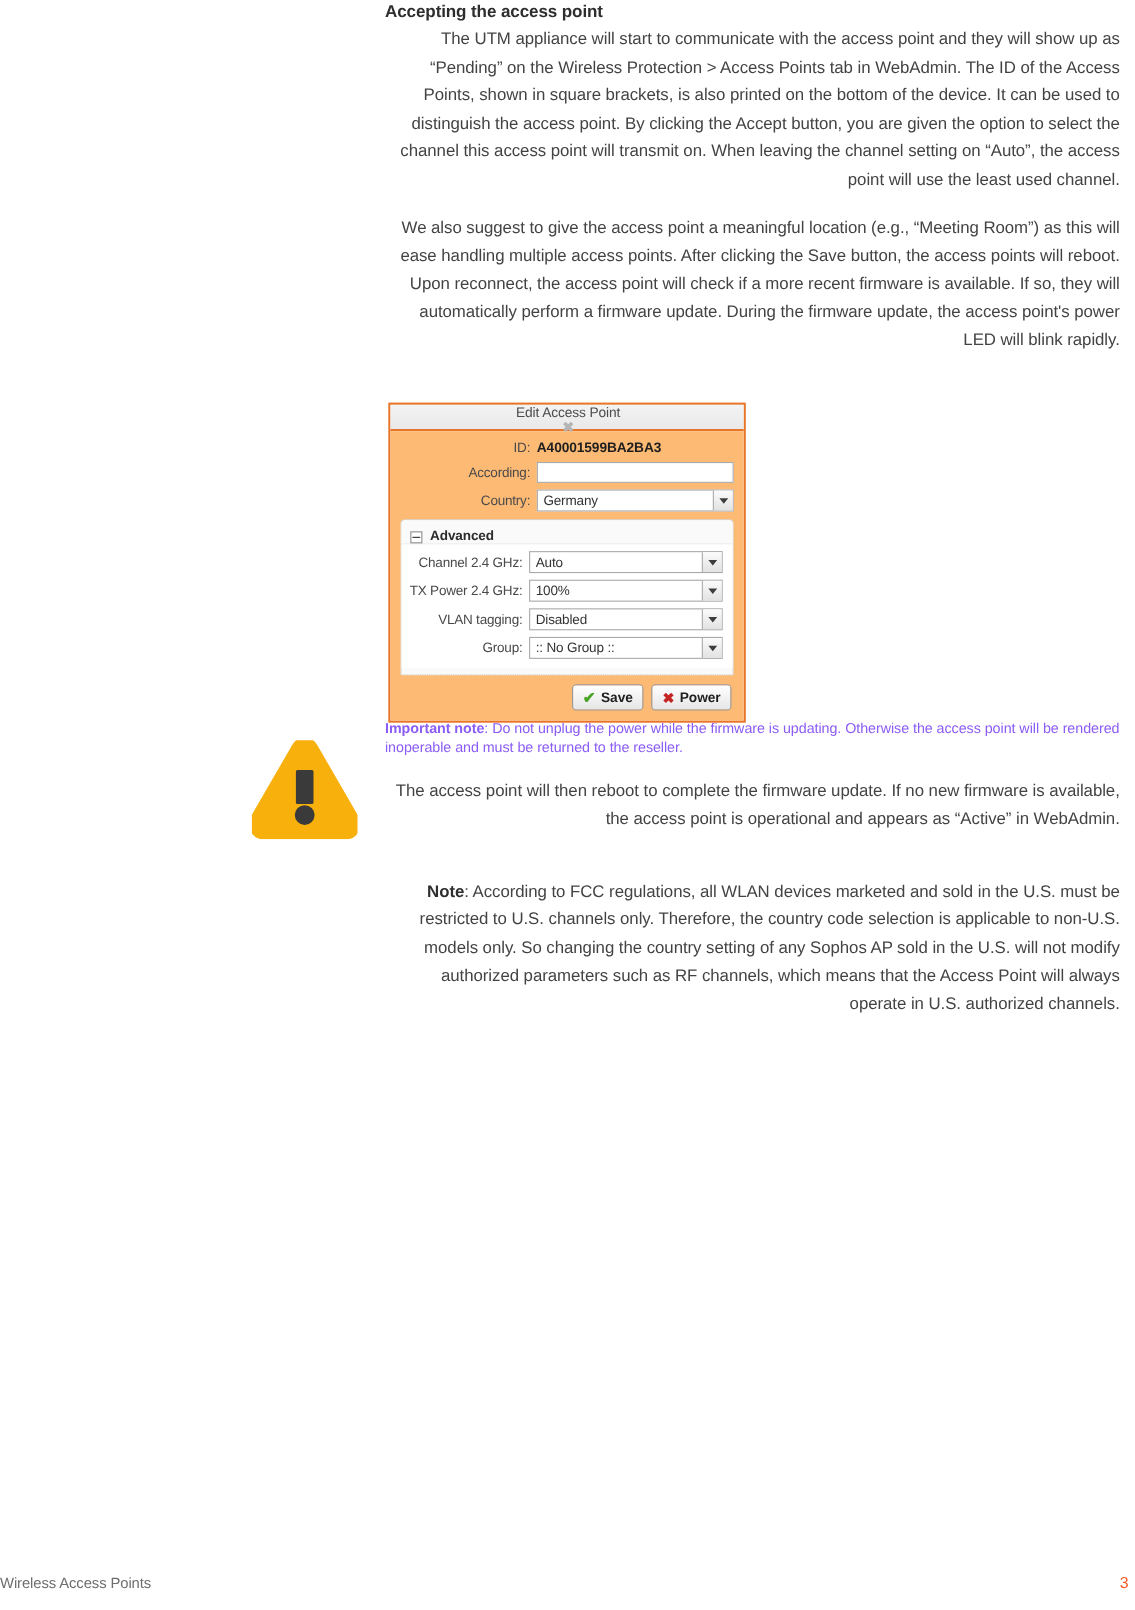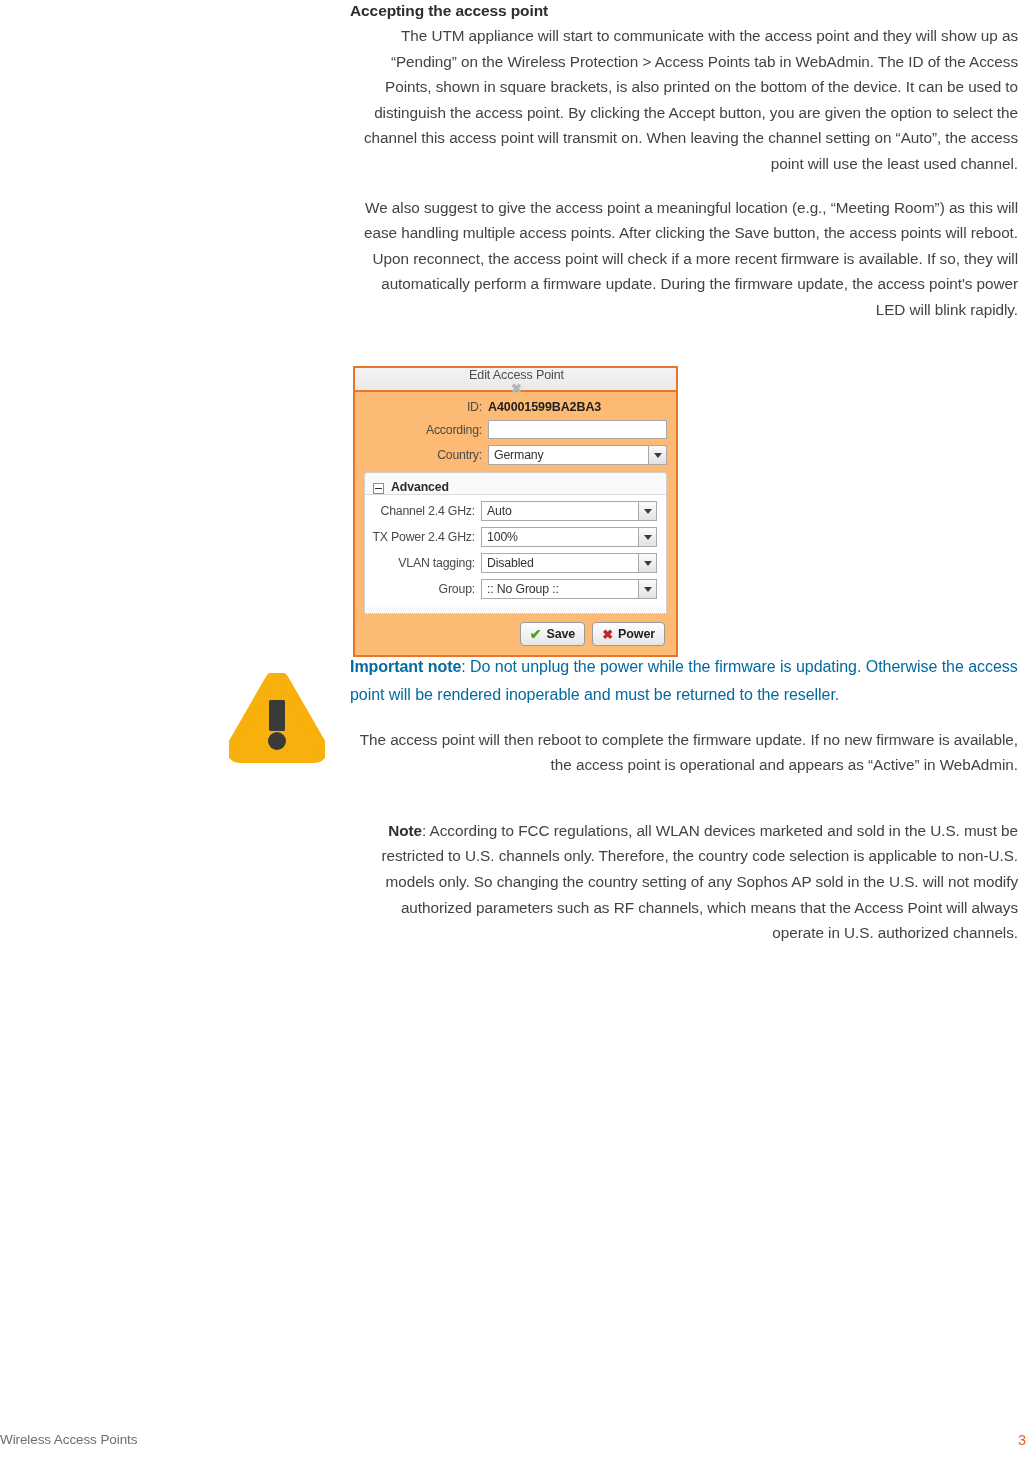--- a/index.html
+++ b/index.html
@@ -44,23 +44,23 @@
   p.body-text {
     font-size: 15.3px;
     line-height: 25.6px;
     margin: 0 0 18px 0;
     color: #434343;
     letter-spacing: -0.05px;
     text-align: right;
   }
 
   .note-text {
-    color: #0369a1;
-    font-size: 16px;
-    line-height: 28px;
+    color: #8b5cf6;
+    font-size: 13px;
+    line-height: 18px;
     margin: 0 0 18px 0;
     letter-spacing: -0.05px;
   }
   .note-text b { font-weight: bold; }
 
   .inline-bold { font-weight: bold; color: #2e2e2e; }
 
   
   .warning-wrap {
     position: absolute;

